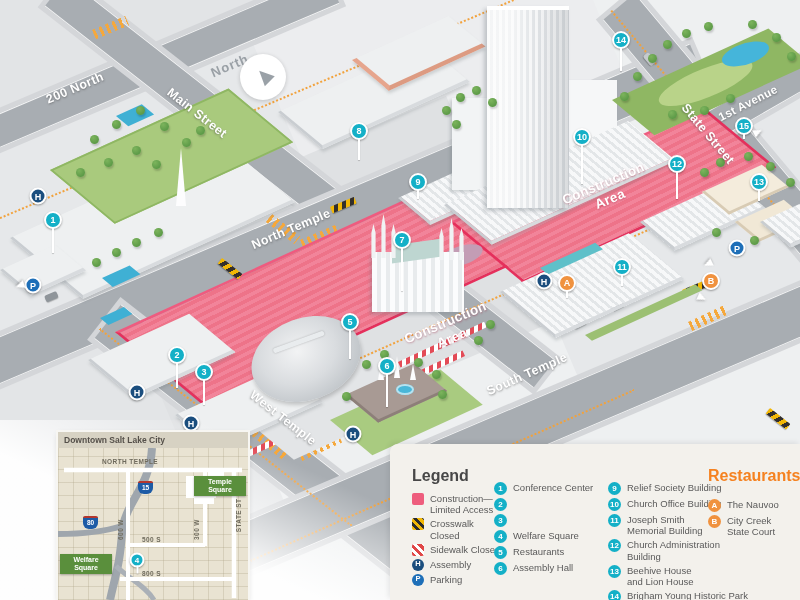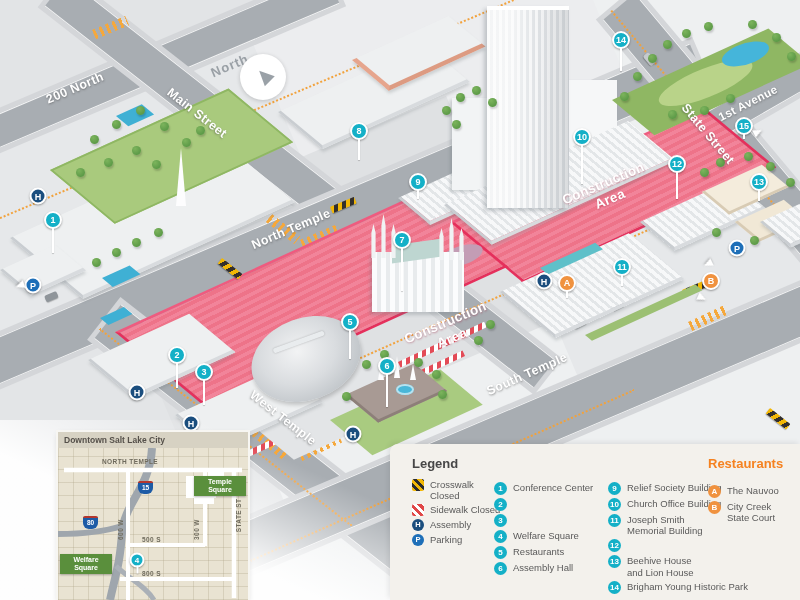--- a/index.html
+++ b/index.html
@@ -73,21 +73,21 @@
                        repeating-linear-gradient(90deg,rgba(165,155,125,.28) 0 1px,transparent 1px 15px);}
   .ilabel{position:absolute;color:#6e6a5c;font-size:6.5px;font-weight:bold;letter-spacing:.4px;white-space:nowrap;z-index:3;}
   .ivert{transform:rotate(-90deg);transform-origin:center;}
   .gplace{position:absolute;background:#5a8f3c;color:#fff;font-size:7px;font-weight:bold;line-height:1.15;
           padding:2px 4px;text-align:center;z-index:4;box-shadow:0 1px 2px rgba(0,0,0,.3);}
   .shield{position:absolute;width:15px;height:13px;background:#1d5ba6;color:#fff;font-size:6.5px;font-weight:bold;
           text-align:center;line-height:10px;border-radius:2px 2px 6px 6px;border-top:2.5px solid #b3372e;box-sizing:border-box;z-index:4;}
   
   .legend{position:absolute;left:390px;top:444px;width:410px;height:156px;background:#f3f1ec;z-index:10;
           border-top-left-radius:8px;box-shadow:-2px -2px 5px rgba(0,0,0,.07);}
-  .lg-h{font-size:13px;font-weight:bold;color:#474747;margin:0 0 8px 0;}
+  .lg-h{font-size:16px;font-weight:bold;color:#474747;margin:11px 0 8px 0;}
   .exp-h{color:#00a7c4;} .rest-h{color:#f58220;}
   .lrow{display:flex;gap:6px;margin-bottom:3px;align-items:flex-start;font-size:9.5px;color:#5a5a5a;line-height:1.18;}
   .sw{width:12px;height:12px;flex-shrink:0;margin-top:0;border-radius:2px;}
   .sw-con{background:#ee5d7d;}
   .sw-x{background:repeating-linear-gradient(45deg,#f2b705 0 3px,#2b2b2b 3px 6px);}
   .sw-s{background:repeating-linear-gradient(45deg,#e04646 0 3px,#ffffff 3px 6px);}
   .sw-circ{width:12px;height:12px;border-radius:50%;color:#fff;font-size:7.5px;font-weight:bold;
            display:flex;align-items:center;justify-content:center;flex-shrink:0;}
   .nbadge{width:13px;height:13px;border-radius:50%;background:#14b0c7;color:#fff;font-size:8px;font-weight:bold;
           display:flex;align-items:center;justify-content:center;flex-shrink:0;}
@@ -333,20 +333,24 @@
       <div class="gplace" style="left:136px;top:28px;width:44px;">Temple Square</div>
       <div class="gplace" style="left:2px;top:106px;width:44px;">Welfare Square</div>
       <div class="pin teal" style="left:79px;top:112px;--s:8px;width:15px;height:15px;font-size:8px;">4</div>
     </div>
   </div>
 
   <div class="legend">
     <div class="lg-col">
       <div class="lg-h">Legend</div>
       <div class="lrow">
+        <span class="sw sw-con"></span>
+        <span>Construction—Limited Access</span>
+      </div>
+      <div class="lrow">
         <span class="sw sw-x"></span>
         <span>Crosswalk Closed</span>
       </div>
       <div class="lrow">
         <span class="sw sw-s"></span>
         <span>Sidewalk Closed</span>
       </div>
       <div class="lrow">
         <span class="sw-circ" style="background:#1b4e7e;">H</span>
         <span>Assembly</span>
@@ -391,20 +395,21 @@
         <div class="lrow">
             <span class="nbadge">10</span>
             <span>Church Office Building</span>
           </div>
         <div class="lrow">
             <span class="nbadge">11</span>
             <span style="max-width:96px;">Joseph Smith Memorial Building</span>
           </div>
         <div class="lrow">
             <span class="nbadge">12</span>
+            <span style="max-width:96px;">Church Administration Building</span>
           </div>
         <div class="lrow">
             <span class="nbadge">13</span>
             <span style="max-width:80px;">Beehive House and Lion House</span>
           </div>
         <div class="lrow">
             <span class="nbadge">14</span>
             <span>Brigham Young Historic Park</span>
           </div>
 

